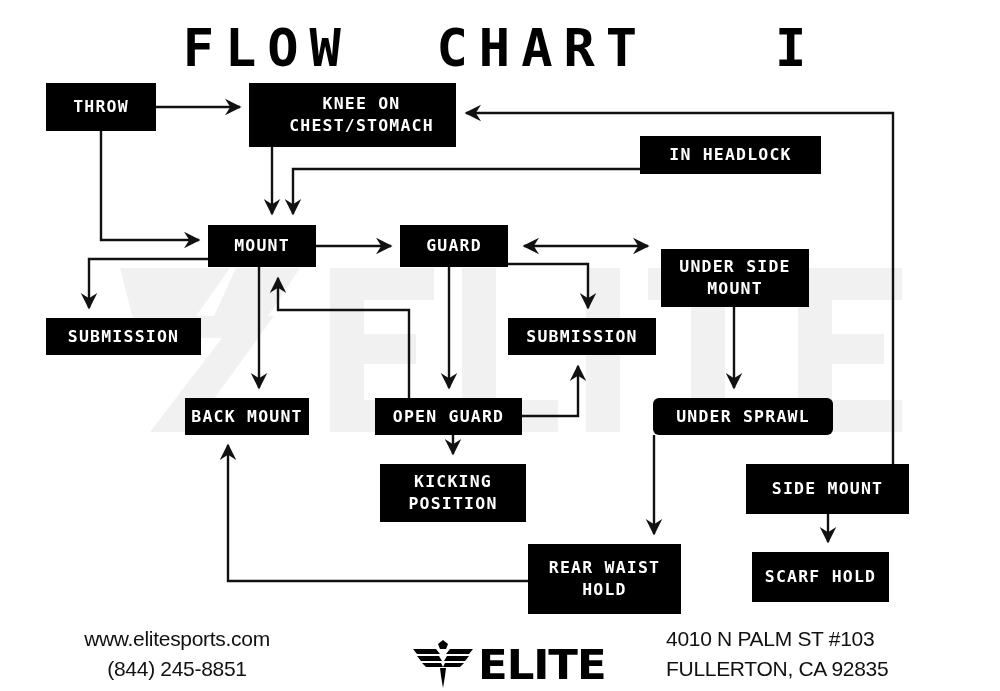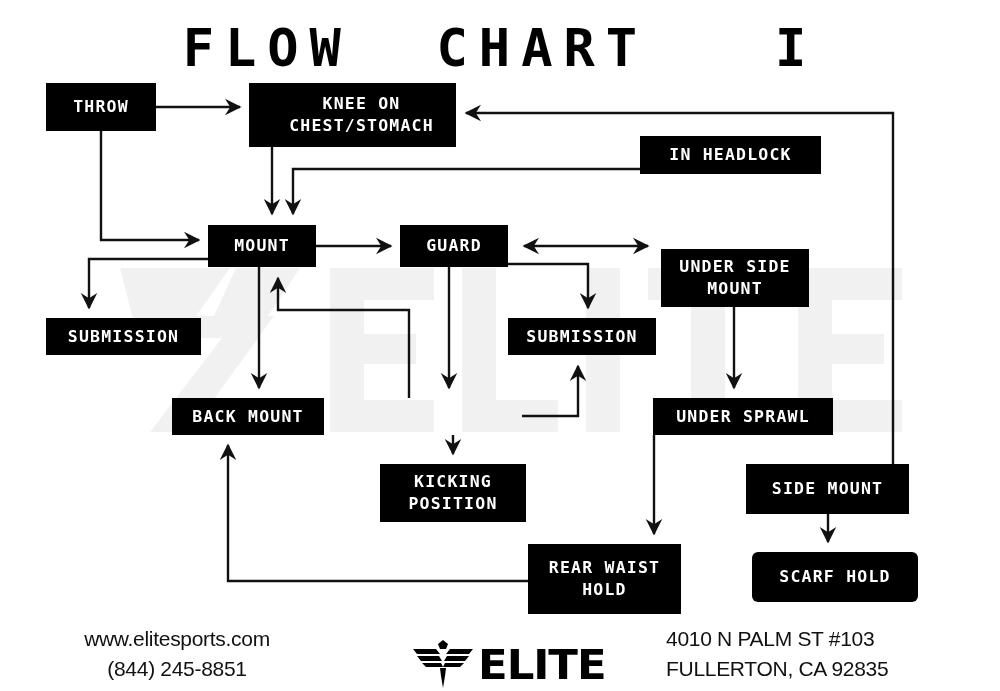--- a/index.html
+++ b/index.html
@@ -150,28 +150,29 @@
   <div class="box" style="left: 46px; top: 83px; width: 110px; height: 48px;">THROW</div>
   <div class="box" style="left: 249px; top: 83px; width: 207px; height: 64px; padding-left: 18px;">KNEE ON
 CHEST/STOMACH</div>
   <div class="box" style="left: 640px; top: 136px; width: 181px; height: 38px;">IN HEADLOCK</div>
   <div class="box" style="left: 208px; top: 225px; width: 108px; height: 42px;">MOUNT</div>
   <div class="box" style="left: 400px; top: 225px; width: 108px; height: 42px;">GUARD</div>
   <div class="box" style="left: 661px; top: 217px; width: 148px; height: 58px; margin-top: 32px;">UNDER SIDE
 MOUNT</div>
   <div class="box" style="left: 46px; top: 318px; width: 155px; height: 37px;">SUBMISSION</div>
   <div class="box" style="left: 508px; top: 318px; width: 148px; height: 37px;">SUBMISSION</div>
-  <div class="box" style="left: 172px; top: 398px; width: 152px; height: 37px;">BACK MOUNT</div>
-  <div class="box" style="left: 653px; top: 398px; width: 180px; height: 37px;">UNDER SPRAWL</div>
+  <div class="box" style="left: 185px; top: 398px; width: 124px; height: 37px;">BACK MOUNT</div>
+  <div class="box" style="left: 375px; top: 398px; width: 147px; height: 37px;">OPEN GUARD</div>
+  <div class="box" style="left: 653px; top: 398px; width: 180px; height: 37px; border-radius: 6px;">UNDER SPRAWL</div>
   <div class="box" style="left: 380px; top: 464px; width: 146px; height: 58px;">KICKING
 POSITION</div>
   <div class="box" style="left: 746px; top: 464px; width: 163px; height: 50px;">SIDE MOUNT</div>
   <div class="box" style="left: 528px; top: 544px; width: 153px; height: 70px;">REAR WAIST
 HOLD</div>
-  <div class="box" style="left: 752px; top: 552px; width: 166px; height: 50px; border-radius: 6px;">SCARF HOLD</div>
+  <div class="box" style="left: 752px; top: 552px; width: 137px; height: 50px;">SCARF HOLD</div>
 
   <div class="footer">
 
     <div class="f-left">
       <span class="f-line">www.elitesports.com</span>
       <span class="f-line">(844) 245-8851</span>
     </div>
 
     <div class="f-logo">
       <svg width="62" height="50" viewBox="0 0 62 50" xmlns="http://www.w3.org/2000/svg" aria-hidden="true">

